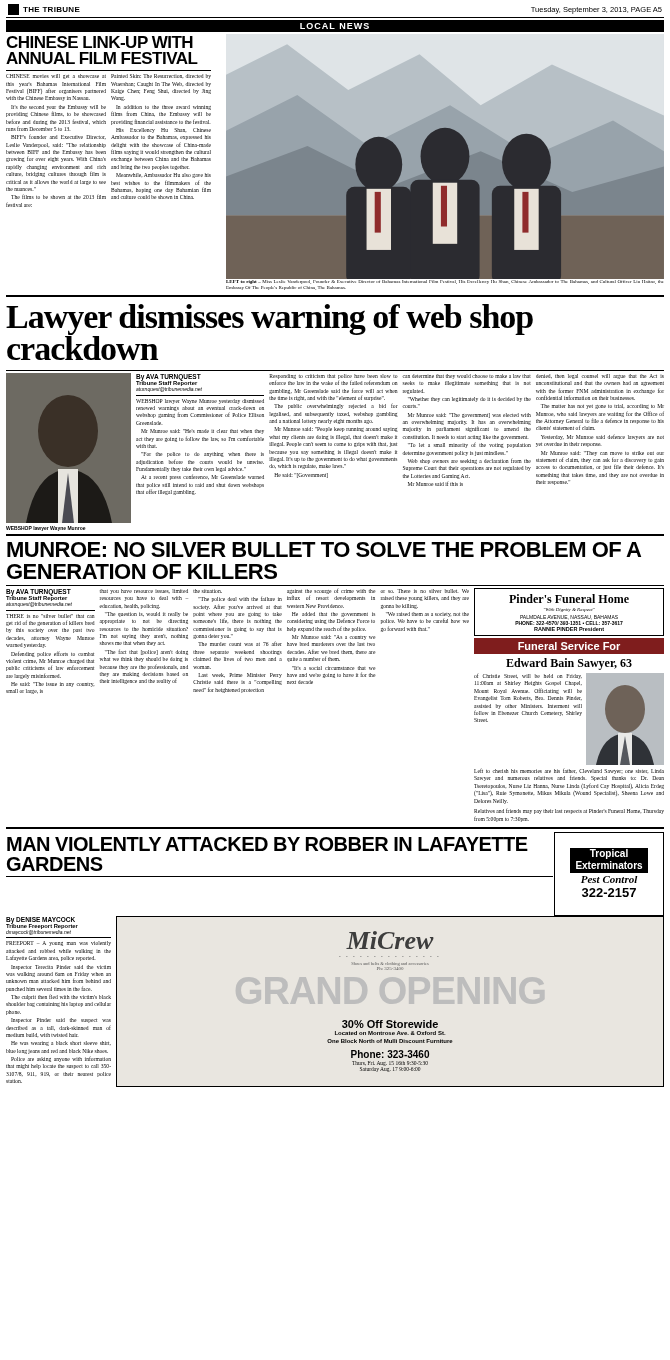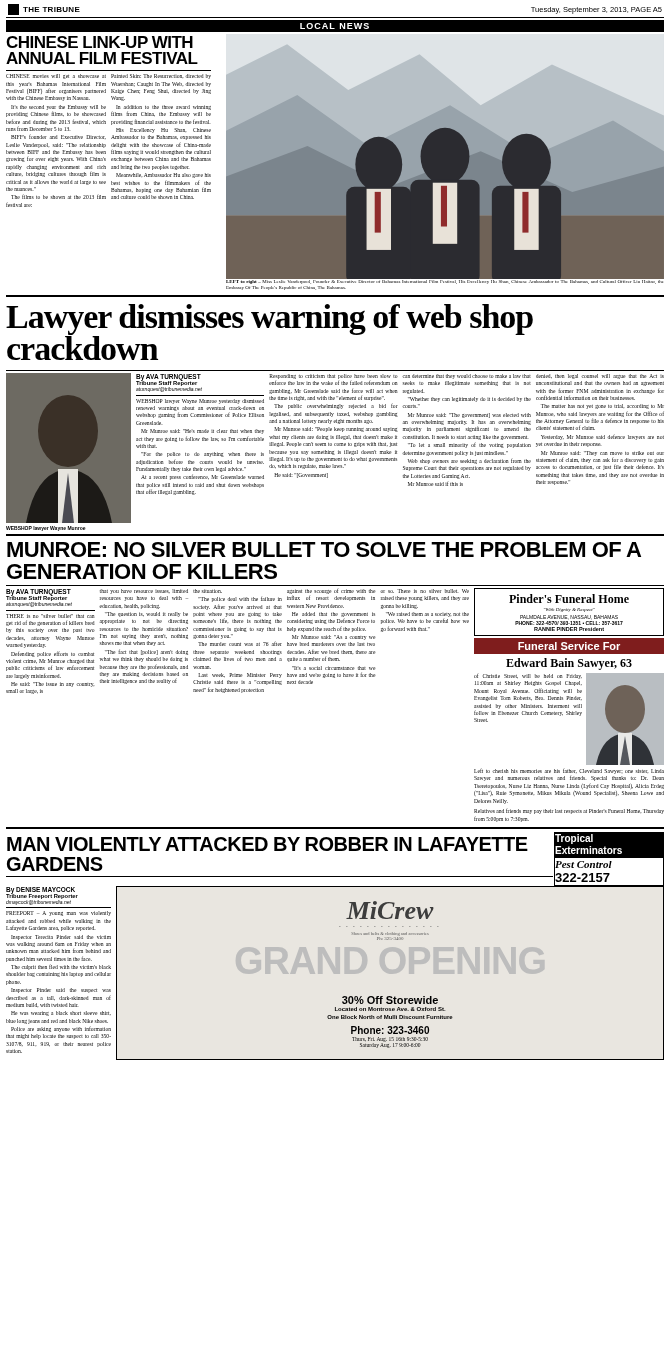--- a/index.html
+++ b/index.html
@@ -77,36 +77,36 @@
   .obit-text{flex:1;font-size:5.6px;line-height:1.33;text-align:justify;}
   .obit-photo{width:78px;height:92px;background:linear-gradient(160deg,#cfd4d8,#6f767c 55%,#3b4146);}
   .obit-body{font-size:5.6px;line-height:1.35;text-align:justify;margin-top:3px;}
 
   
   .s4-head{font-size:20px;line-height:1.0;margin:2px 0;}
   .story4{display:flex;gap:5px;}
   .s4-col{width:105px;}
   .s4-ad{flex:1;border:1px solid #000;}
 
-  .tropical{border:1px solid #000;padding:0;}
+  .tropical{border:1px solid #000;text-align:center;padding:15px;}
   .tropical .t1{background:#000;color:#fff;font-family:"Liberation Sans",sans-serif;
     font-weight:bold;font-size:10px;line-height:1.05;padding:1px 0;}
   .tropical .t2{font-family:"Liberation Serif",serif;font-style:italic;font-weight:bold;font-size:11px;}
   .tropical .t3{font-family:"Liberation Sans",sans-serif;font-weight:bold;font-size:13px;}
 
   
   .micrew{background:#e9e6e0;text-align:center;padding:11px 3px;height:100%;box-sizing:border-box;}
   .micrew .brand{font-family:"Liberation Serif",serif;font-style:italic;font-weight:bold;font-size:26px;
     line-height:1;color:#3d3d3d;}
   .micrew .tag{font-family:"Liberation Serif",serif;font-style:italic;font-size:9px;color:#3d3d3d;}
   .micrew .small{font-size:4.5px;color:#555;margin-top:2px;}
   .micrew .phone-s{font-size:5px;color:#555;}
   .micrew .grand{font-family:"Liberation Sans",sans-serif;font-weight:bold;font-size:38px;
     line-height:.88;color:#bdbdbd;letter-spacing:-1px;margin-top:4px;}
-  .micrew .off{font-family:"Liberation Sans",sans-serif;font-weight:bold;font-size:11px;margin-top:16px;}
+  .micrew .off{font-family:"Liberation Sans",sans-serif;font-weight:bold;font-size:11px;margin-top:10px;}
   .micrew .loc{font-family:"Liberation Sans",sans-serif;font-weight:bold;font-size:6px;line-height:1.3;}
   .micrew .ph{font-family:"Liberation Sans",sans-serif;font-weight:bold;font-size:10px;margin-top:3px;}
   .micrew .hrs{font-size:5.5px;}
   .divider-dots{font-size:5px;color:#777;letter-spacing:2px;}
 </style>
 </head>
 <body>
 
 <div class="page">
 

